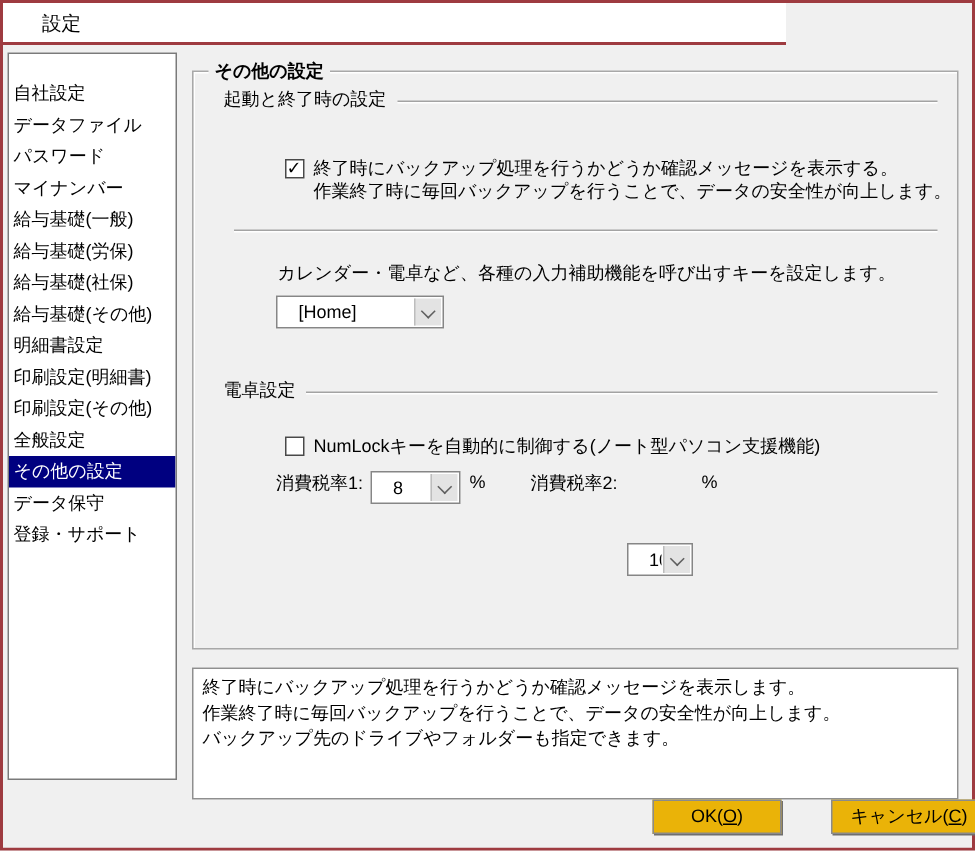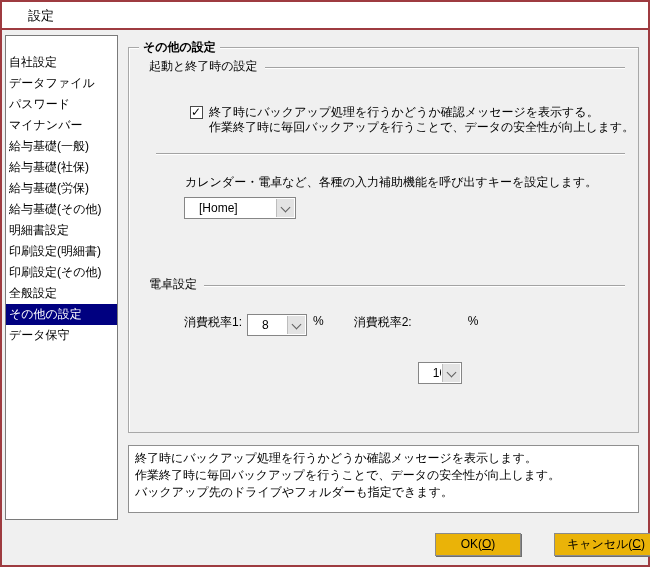--- a/index.html
+++ b/index.html
@@ -8,21 +8,21 @@
     font-family:"Liberation Sans","DejaVu Sans",sans-serif;
     font-size:12px; color:#000; background:#fff;
   }
   .window {
     position:relative; width:650px; height:567px;
     background:#f0f0f0;
     box-shadow:inset 0 0 0 2px #9e3b40;
     overflow:hidden;
   }
   .titlebar {
-    position:absolute; left:2px; top:2px; width:646px; height:28px;
+    position:absolute; left:2px; top:2px; width:522px; height:28px;
     background:#ffffff; border-bottom:2px solid #9e3b40;
     line-height:27px; padding-left:26px; font-size:13px;
   }
   .content {
     position:absolute; left:2px; top:32px; width:646px; height:533px;
     background:#f0f0f0;
   }
   
   .sidebar {
     position:absolute; left:3px; top:3px; width:113px; height:485px;
@@ -88,21 +88,21 @@
     width:7px; height:7px;
     border-right:1.5px solid #5f5f5f; border-bottom:1.5px solid #5f5f5f;
     transform:rotate(45deg);
   }
   .tax-row { position:absolute; display:flex; align-items:flex-start; }
   .tax-row .combo { position:relative; flex:none; }
   .tax-label { white-space:nowrap; }
   .pct { margin-left:6px; }
   
   .helpbox {
-    position:absolute; left:126px; top:413px; width:511px; height:68px;
+    position:absolute; left:126px; top:413px; width:511px; height:88px;
     background:#ffffff; border:1px solid #8f8f8f;
     padding:4px 6px; line-height:17px;
   }
   .helpbox div { white-space:nowrap; }
   
   .btn {
     position:absolute; height:23px;
     background:#eab308; border:1px solid #8b8b8b;
     box-shadow:1px 1px 0 0 #6f6f6f;
     text-align:center; line-height:21px; cursor:default;
@@ -120,29 +120,30 @@
   </div>
 
   <div class="content">
 
     <div class="sidebar">
       <div class="sidebar-item">自社設定</div>
       <div class="sidebar-item">データファイル</div>
       <div class="sidebar-item">パスワード</div>
       <div class="sidebar-item">マイナンバー</div>
       <div class="sidebar-item">給与基礎(一般)</div>
+      <div class="sidebar-item">給与基礎(労保)</div>
       <div class="sidebar-item">給与基礎(社保)</div>
-      <div class="sidebar-item">給与基礎(労保)</div>
       <div class="sidebar-item">給与基礎(その他)</div>
       <div class="sidebar-item">明細書設定</div>
       <div class="sidebar-item">印刷設定(明細書)</div>
       <div class="sidebar-item">印刷設定(その他)</div>
       <div class="sidebar-item">全般設定</div>
       <div class="sidebar-item selected">その他の設定</div>
       <div class="sidebar-item">データ保守</div>
+      <div class="sidebar-item">登録・サポート</div>
     </div>
 
     <div class="groupbox">
       <span class="groupbox-legend">その他の設定</span>
 
       <div class="sec-header" style="top:10px;">
         <span class="sec-title">起動と終了時の設定</span>
         <span class="etched-line"></span>
       </div>
 
@@ -162,25 +163,29 @@
 
       <div class="desc-text" style="left:56px; top:126px;">カレンダー・電卓など、各種の入力補助機能を呼び出すキーを設定します。</div>
 
       <div class="combo" style="left:55px; top:149px; width:112px;">
         <span class="combo-value">[Home]</span>
         <span class="combo-btn">
             <span class="chev"></span>
           </span>
       </div>
 
-      <div class="sec-header" style="top:228px;">
+      <div class="sec-header" style="top:204px;">
         <span class="sec-title">電卓設定</span>
         <span class="etched-line"></span>
       </div>
 
+      <div class="cb-row" style="left:61px; top:242px;">
+        <span class="cb-box"></span>
+        <span class="cb-label">NumLockキーを自動的に制御する(ノート型パソコン支援機能)</span>
+      </div>
 
       <div class="tax-row" style="left:55px; top:266px;">
         <span class="tax-label">消費税率1:</span>
         <span class="combo" style="width:60px; margin-left:5px;">
           <span class="combo-value">8</span>
           <span class="combo-btn">
               <span class="chev"></span>
             </span>
         </span>
         <span class="pct">%</span>

